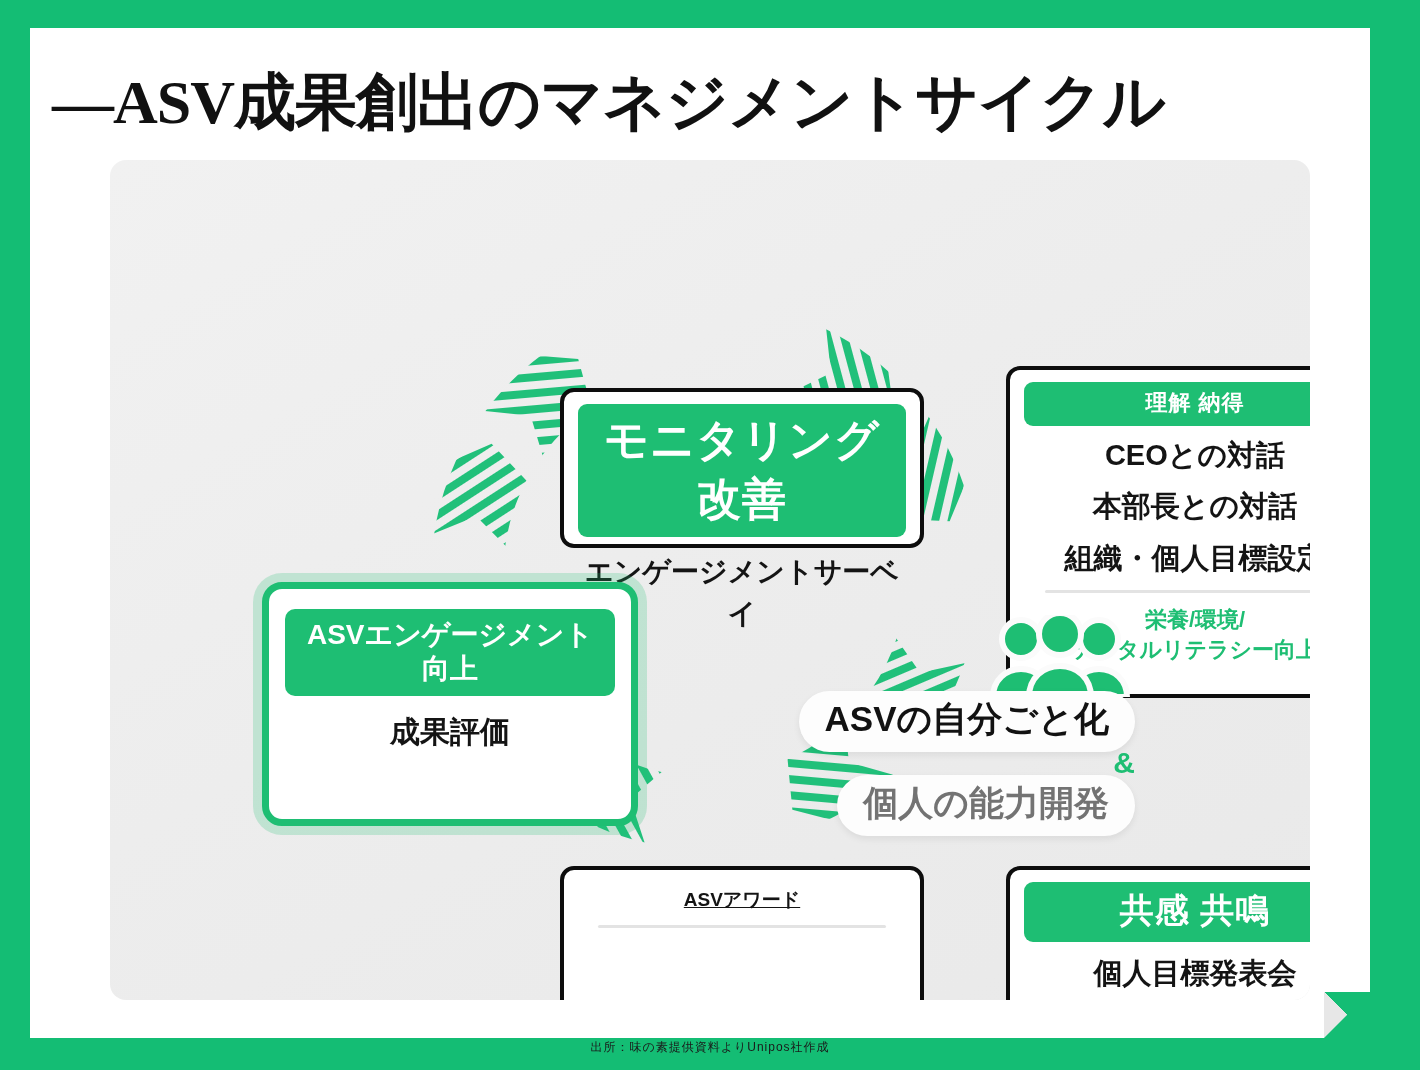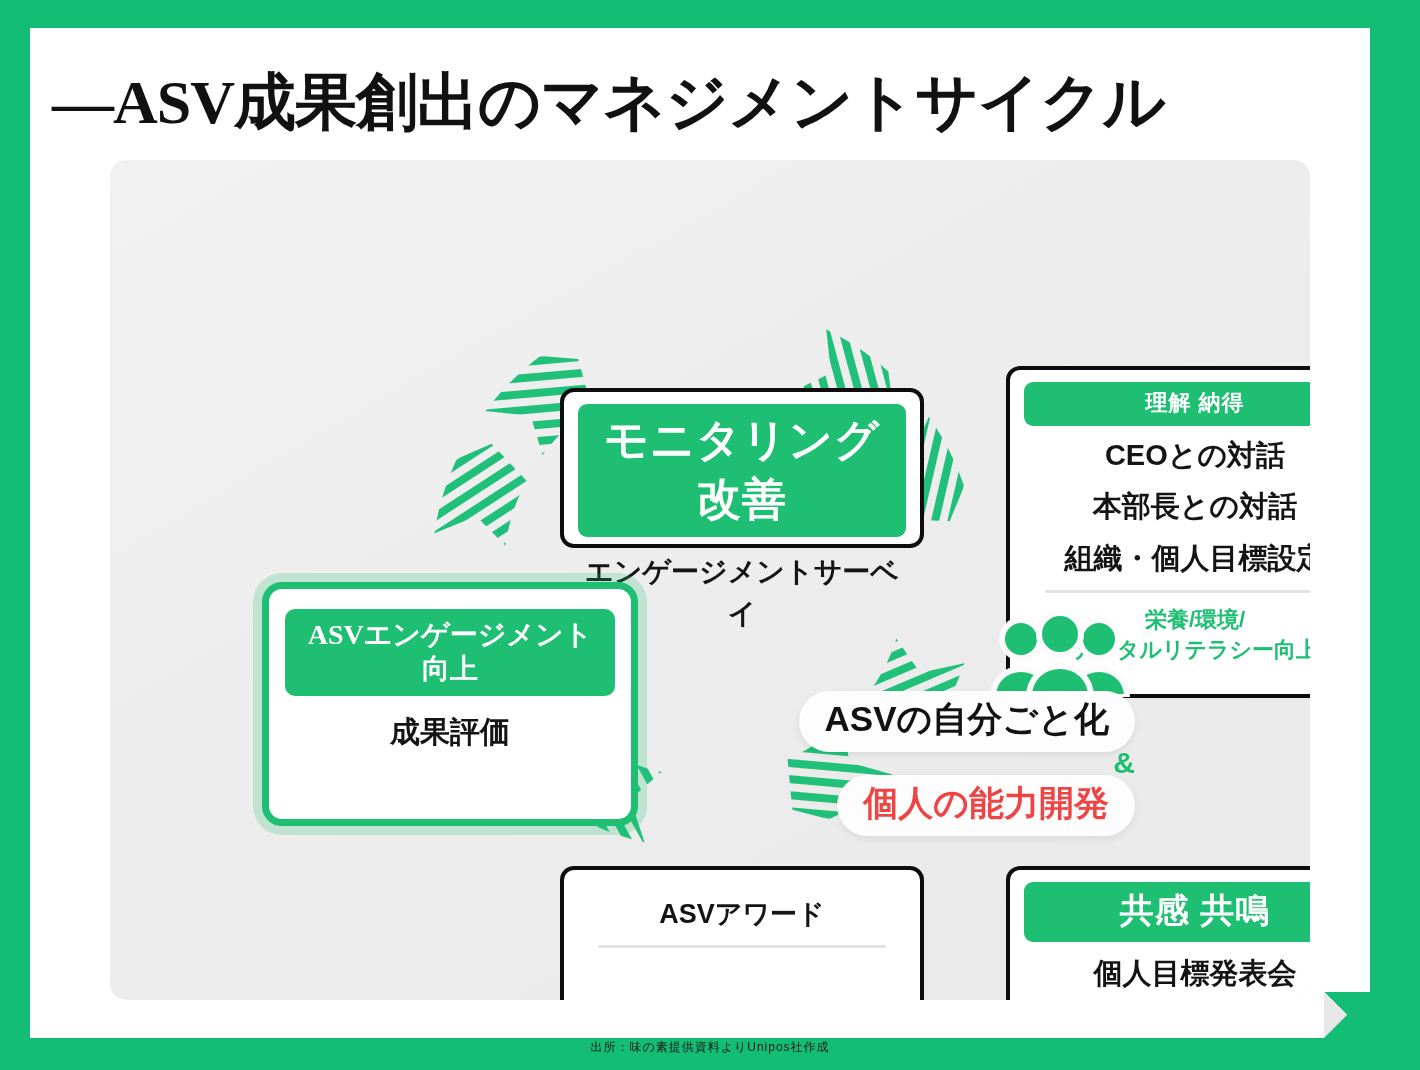--- a/index.html
+++ b/index.html
@@ -115,21 +115,21 @@
   #box-monitoring { left: 450px; top: 228px; width: 364px; height: 160px; }
   #box-monitoring .pill { font-size: 44px; }
   #box-monitoring .line-dark { font-size: 28px; margin-top: 14px; }
 
   #box-understanding { left: 896px; top: 206px; width: 378px; height: 332px; }
   #box-understanding .pill { font-size: 22px; }
   #box-understanding .line-dark { font-size: 29px; margin-top: 8px; }
 
   #box-execution { left: 450px; top: 706px; width: 364px; height: 250px; }
   #box-execution .pill { font-size: 34px; }
-  #box-execution .line-dark { font-size: 27px; margin-top: 12px; }
+  #box-execution .line-dark { font-size: 19px; margin-top: 4px; text-decoration: underline; }
 
   #box-empathy { left: 896px; top: 706px; width: 378px; height: 250px; }
   #box-empathy .pill { font-size: 34px; }
   #box-empathy .line-dark { font-size: 29px; margin-top: 10px; }
 
   
   #box-value {
     position: absolute;
     left: 152px; top: 422px;
     width: 376px; height: 244px;
@@ -146,21 +146,21 @@
     font-size: 33px; font-weight: 700; color:#1ebe73;
     letter-spacing:1px;
     margin-top: 6px;
   }
   #box-value .inner-pill {
     margin-top: 10px;
     width: 100%;
     background:#1ebe73;
     border-radius: 10px;
     color:#fff; font-weight:700; font-size:28px; line-height:1.2;
-    text-align:center; padding: 9px 4px 11px; font-family: Liberation Serif, serif;
+    text-align:center; padding: 9px 4px 11px;
   }
   #box-value .foot-dark {
     margin-top: 16px;
     font-size: 30px; font-weight:700; color:#141414;
   }
 
   
   .center {
     position: absolute;
     left: 655px; top: 455px;
@@ -171,21 +171,21 @@
   .people-icon { width: 150px; height: 82px; margin-bottom: -6px; }
   .cpill {
     background:#fdfdfd;
     border-radius: 32px;
     padding: 5px 26px 9px;
     font-size: 35px; font-weight: 700;
     box-shadow: 0 3px 7px rgba(0,0,0,.07);
     white-space: nowrap;
   }
   .cpill.dark { color:#121212; }
-  .cpill.green { color:#ef4444; }
+  .cpill.green { color:#737373; }
   .amp { font-size: 30px; font-weight:700; color:#1ebe73; line-height:1; margin:-4px 0 -3px; }
 
   
   .footer {
     position: absolute;
     left: 0; bottom: 14px;
     width: 1420px;
     text-align: center;
     font-size: 12px;
     color: #1a1a1a;

